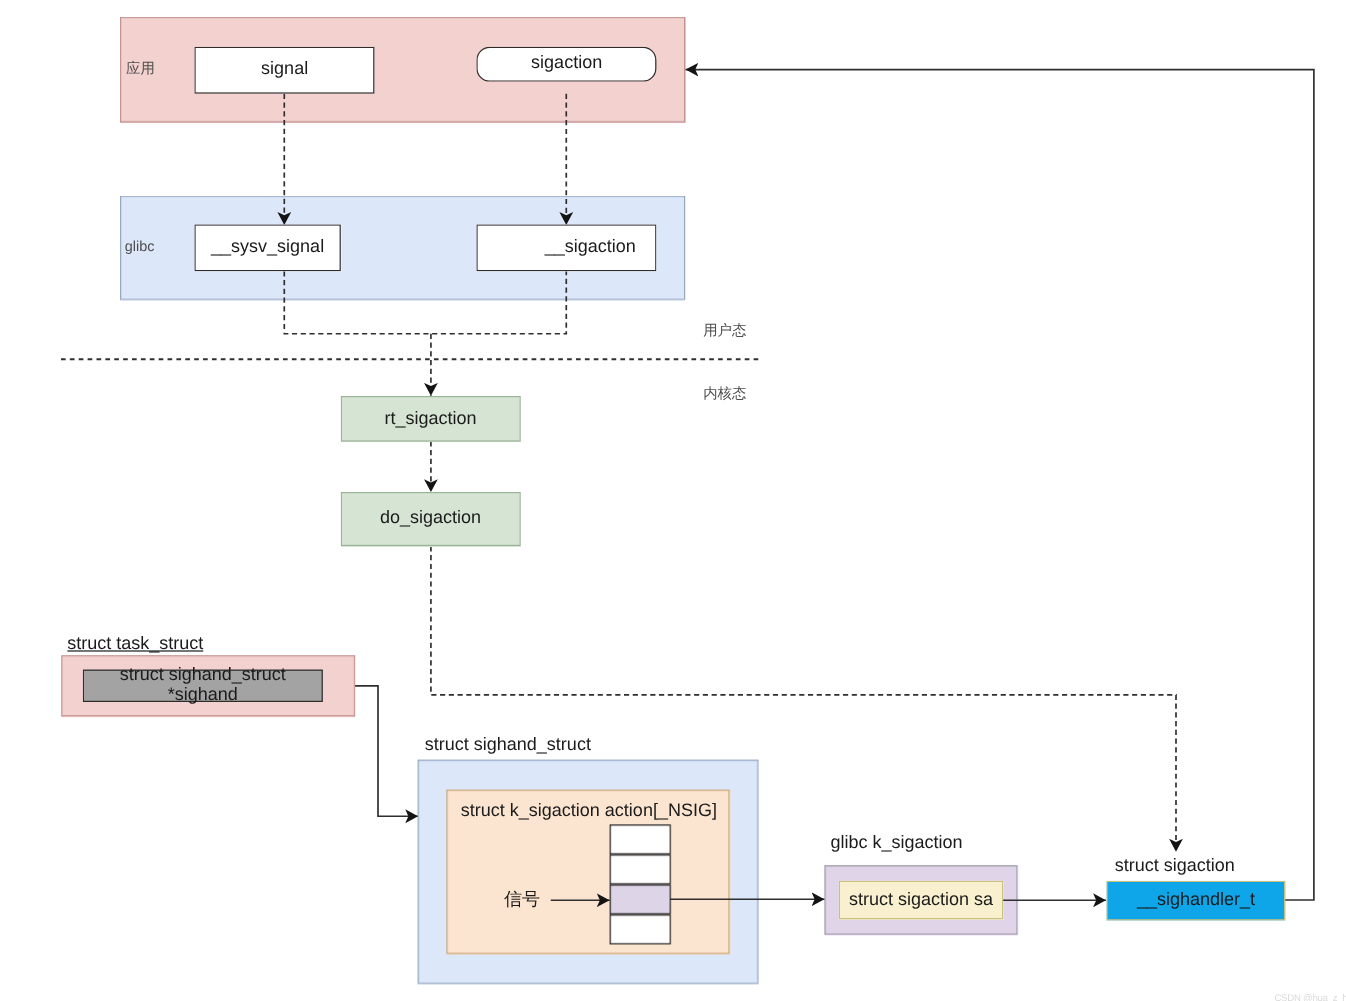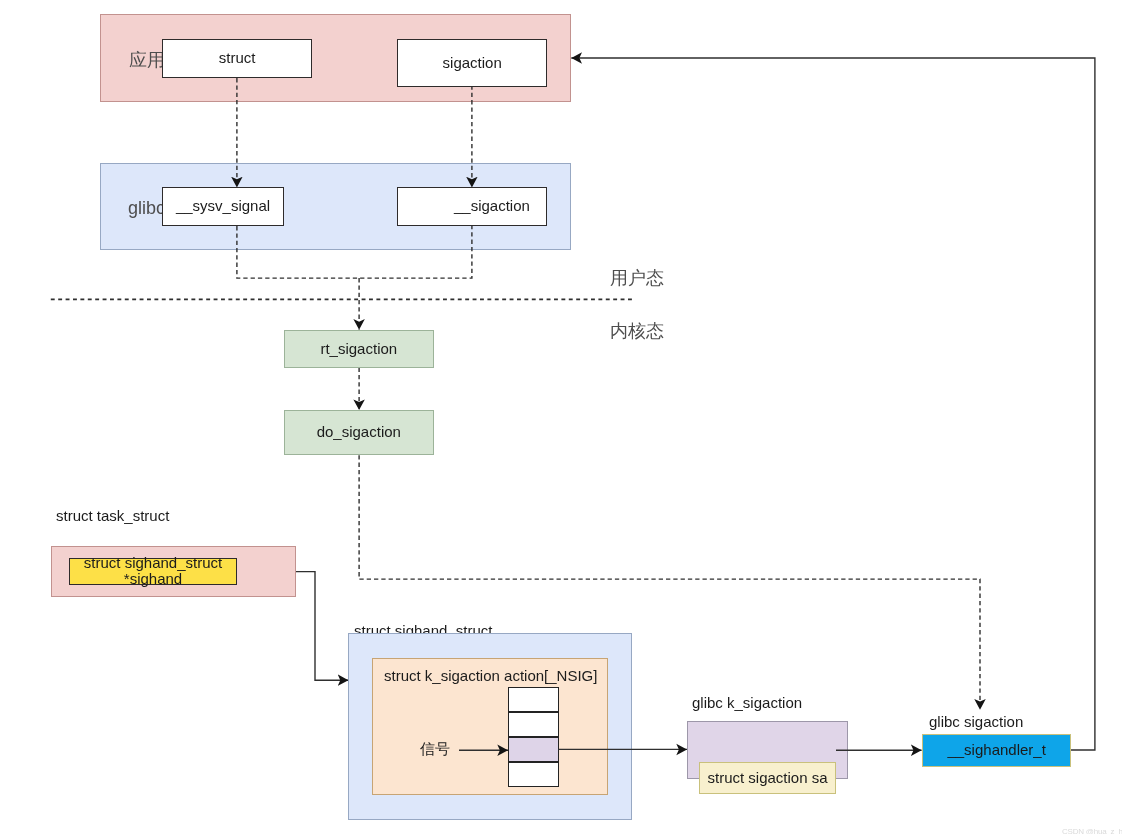--- a/index.html
+++ b/index.html
@@ -12,74 +12,74 @@
   
   .cjk{font-family:"DejaVu Serif","DejaVu Sans",serif;}
   svg.layer{position:absolute;left:0;top:0;width:1122px;height:834px;overflow:visible;
             pointer-events:none;}
   .box{position:absolute;box-sizing:border-box;display:flex;align-items:center;
        justify-content:center;text-align:center;color:#1b1b1b;line-height:1.1;
        will-change:transform;}
   .cap{position:absolute;color:#1b1b1b;white-space:nowrap;line-height:1;
        font-size:15px;will-change:transform;}
   .side{position:absolute;color:#4d4d4d;white-space:nowrap;line-height:1;
-        font-size:18px;will-change:transform;margin-left:24px;}
+        font-size:12px;will-change:transform;}
   .wm{position:absolute;color:#dadada;white-space:nowrap;font-size:8px;
       letter-spacing:-0.22px;will-change:transform;}
 
   
   #appBand  {left:100.4px; top:14.1px;  width:470.6px; height:87.5px;
              background:#f3d1cf; border:1px solid #c2928f;}
   #glibcBand{left:100.3px; top:163.1px; width:470.8px; height:87.3px;
              background:#dde7fa; border:1px solid #97a8c3;}
   #appLabel  {left:104.8px; top:50.6px;}
   #glibcLabel{left:103.6px; top:198.8px;}
 
   
   .n-white{background:#ffffff;border:1.6px solid #2e2b2b;font-size:15px;}
   #nSignal   {left:161.7px; top:38.7px;  width:150.4px; height:39.4px;}
-  #nSigaction{left:396.7px; top:38.8px;  width:150.4px; height:48px;}
+  #nSigaction{left:396.7px; top:38.8px;  width:150.4px; height:29px;border-radius:11px;}
   #nSysv     {left:162.1px; top:187.2px; width:122px; height:38.9px;}
   #nGlibcSig {left:396.8px; top:187.2px; width:149.8px; height:38.9px;padding-left:40px;}
 
   
   .n-green{background:#d6e5d3;border:1px solid #9cb399;font-size:15px;text-align:center;}
   #nRt{left:284.3px; top:329.8px; width:149.6px; height:37.9px;}
   #nDo{left:284.4px; top:410.1px; width:149.6px; height:45px;}
 
   
-  #capTask{left:56.4px; top:508px;}
+  #capTask{left:56.4px; top:529px;text-decoration:underline;}
   .n-pink{background:#f3d1cf;border:1px solid #c2928f;}
   #nTask{left:51px; top:546px; width:244.9px; height:50.6px;}
-  #nSighandField{left:69.2px; top:558.2px; width:168px; height:26.8px;
-                 font-size:15px; background:#fde047; border:1.5px solid #2e2b2b;}
+  #nSighandField{left:69.2px; top:558.2px; width:200px; height:26.8px;
+                 font-size:15px; background:#a3a3a3; border:1.5px solid #2e2b2b;}
 
   
-  #capSighand{left:353.8px; top:612.8px;margin-top:10px;}
+  #capSighand{left:353.8px; top:612.8px;}
   .n-blue2{background:#dde7fa;border:1px solid #97a8c3;}
   #nSighand{left:348.4px; top:632.9px; width:284.4px; height:186.8px;}
   .n-orange{background:#fce5d0;border:1px solid #c7a474;}
   #nAction{left:372.2px; top:657.7px; width:235.5px; height:137px;}
   #capAction{left:383.8px; top:668px;}
 
   .cell{left:508px; width:51.1px; height:25.05px;
         background:#ffffff;border:1.4px solid #232323;}
   #cell0{top:686.9px;}
   #cell1{top:711.95px;}
   #cell2{top:737px;  background:#ded4e8;}
   #cell3{top:762.05px;}
 
   #capSignalCn{left:420.3px; top:741.6px;}
 
   
   #capK{left:692.2px; top:695.4px;}
   .n-purple{background:#e0d5e8;border:1px solid #9d97a9;}
   #nK{left:687px; top:720.7px; width:161.1px; height:57.9px;}
   .n-yellow2{background:#f8f0ce;border:1px solid #c9c17c;font-size:15px;}
-  #nSa{left:699px; top:734.2px; width:137px; height:32px;margin-top:28px;}
+  #nSa{left:699px; top:734.2px; width:137px; height:32px;}
 
   
   #capSa{left:929.3px; top:713.6px;}
   .n-yellow{background:#0ea5e9;border:1px solid #c9c17c;font-size:15px;}
   #nHandler{left:921.6px; top:734.3px; width:149.3px; height:32.9px;}
 
   
   #umLabel{left:586px; top:268.5px;}
   #kmLabel{left:586px; top:321.5px;}
 
@@ -108,21 +108,21 @@
       <path d="M236.9,226.1 L236.9,278.1 L471.9,278.1 L471.9,226.1" stroke-dasharray="4.3 3"></path>
       <path d="M359.1,278.1 L359.1,329.8" stroke-dasharray="4.3 3" marker-end="url(#ah)"></path>
       <path d="M359.1,367.7 L359.1,410.1" stroke-dasharray="4.3 3" marker-end="url(#ah)"></path>
       <path d="M359.1,448 L359.1,579.1 L980,579.1 L980,709.7" stroke-dasharray="4.3 3" marker-end="url(#ah)"></path>
       <path d="M281.2,571.6 L315.0,571.6 L315.0,680.2 L348.4,680.2" marker-end="url(#ah)"></path>
       <path d="M1070.9,750 L1094.9,750 L1094.9,58 L571.3,58" marker-end="url(#ah)"></path>
       <path d="M50.8,299.3 L632.3,299.3" stroke-dasharray="3.9 3.5" stroke-width="1.7"></path>
     </g>
   </svg>
 
-  <div class="box n-white" id="nSignal">struct</div>
+  <div class="box n-white" id="nSignal">signal</div>
   <div class="box n-white" id="nSigaction">sigaction</div>
   <div class="box n-white" id="nSysv">__sysv_signal</div>
   <div class="box n-white" id="nGlibcSig">__sigaction</div>
 
   <div class="box n-green" id="nRt">rt_sigaction</div>
   <div class="box n-green" id="nDo">do_sigaction</div>
 
   <div class="cap" id="capTask">struct task_struct</div>
   <div class="box n-pink" id="nTask"></div>
   <div class="box" id="nSighandField">struct sighand_struct *sighand</div>
@@ -136,21 +136,21 @@
   <div class="box cell" id="cell1" style="background: rgb(255, 255, 255);"></div>
   <div class="box cell" id="cell2" style="background: rgb(222, 212, 232);"></div>
   <div class="box cell" id="cell3" style="background: rgb(255, 255, 255);"></div>
 
   <div class="cap cjk" id="capSignalCn">信号</div>
 
   <div class="cap" id="capK">glibc k_sigaction</div>
   <div class="box n-purple" id="nK"></div>
   <div class="box n-yellow2" id="nSa">struct sigaction sa</div>
 
-  <div class="cap" id="capSa">glibc sigaction</div>
+  <div class="cap" id="capSa">struct sigaction</div>
   <div class="box n-yellow" id="nHandler">__sighandler_t</div>
 
   <div class="side cjk" id="umLabel">用户态</div>
   <div class="side cjk" id="kmLabel">内核态</div>
 
   <svg class="layer" id="wiresTop" viewBox="0 0 1122 834">
     <g fill="none" stroke="#2f2f2f" stroke-width="1.4">
       <path d="M459,750.2 L508,750.2" marker-end="url(#ah)"></path>
       <path d="M558.3,749.4 L687,749.4" marker-end="url(#ah)"></path>
       <path d="M836,750.2 L921.6,750.2" marker-end="url(#ah)"></path>

